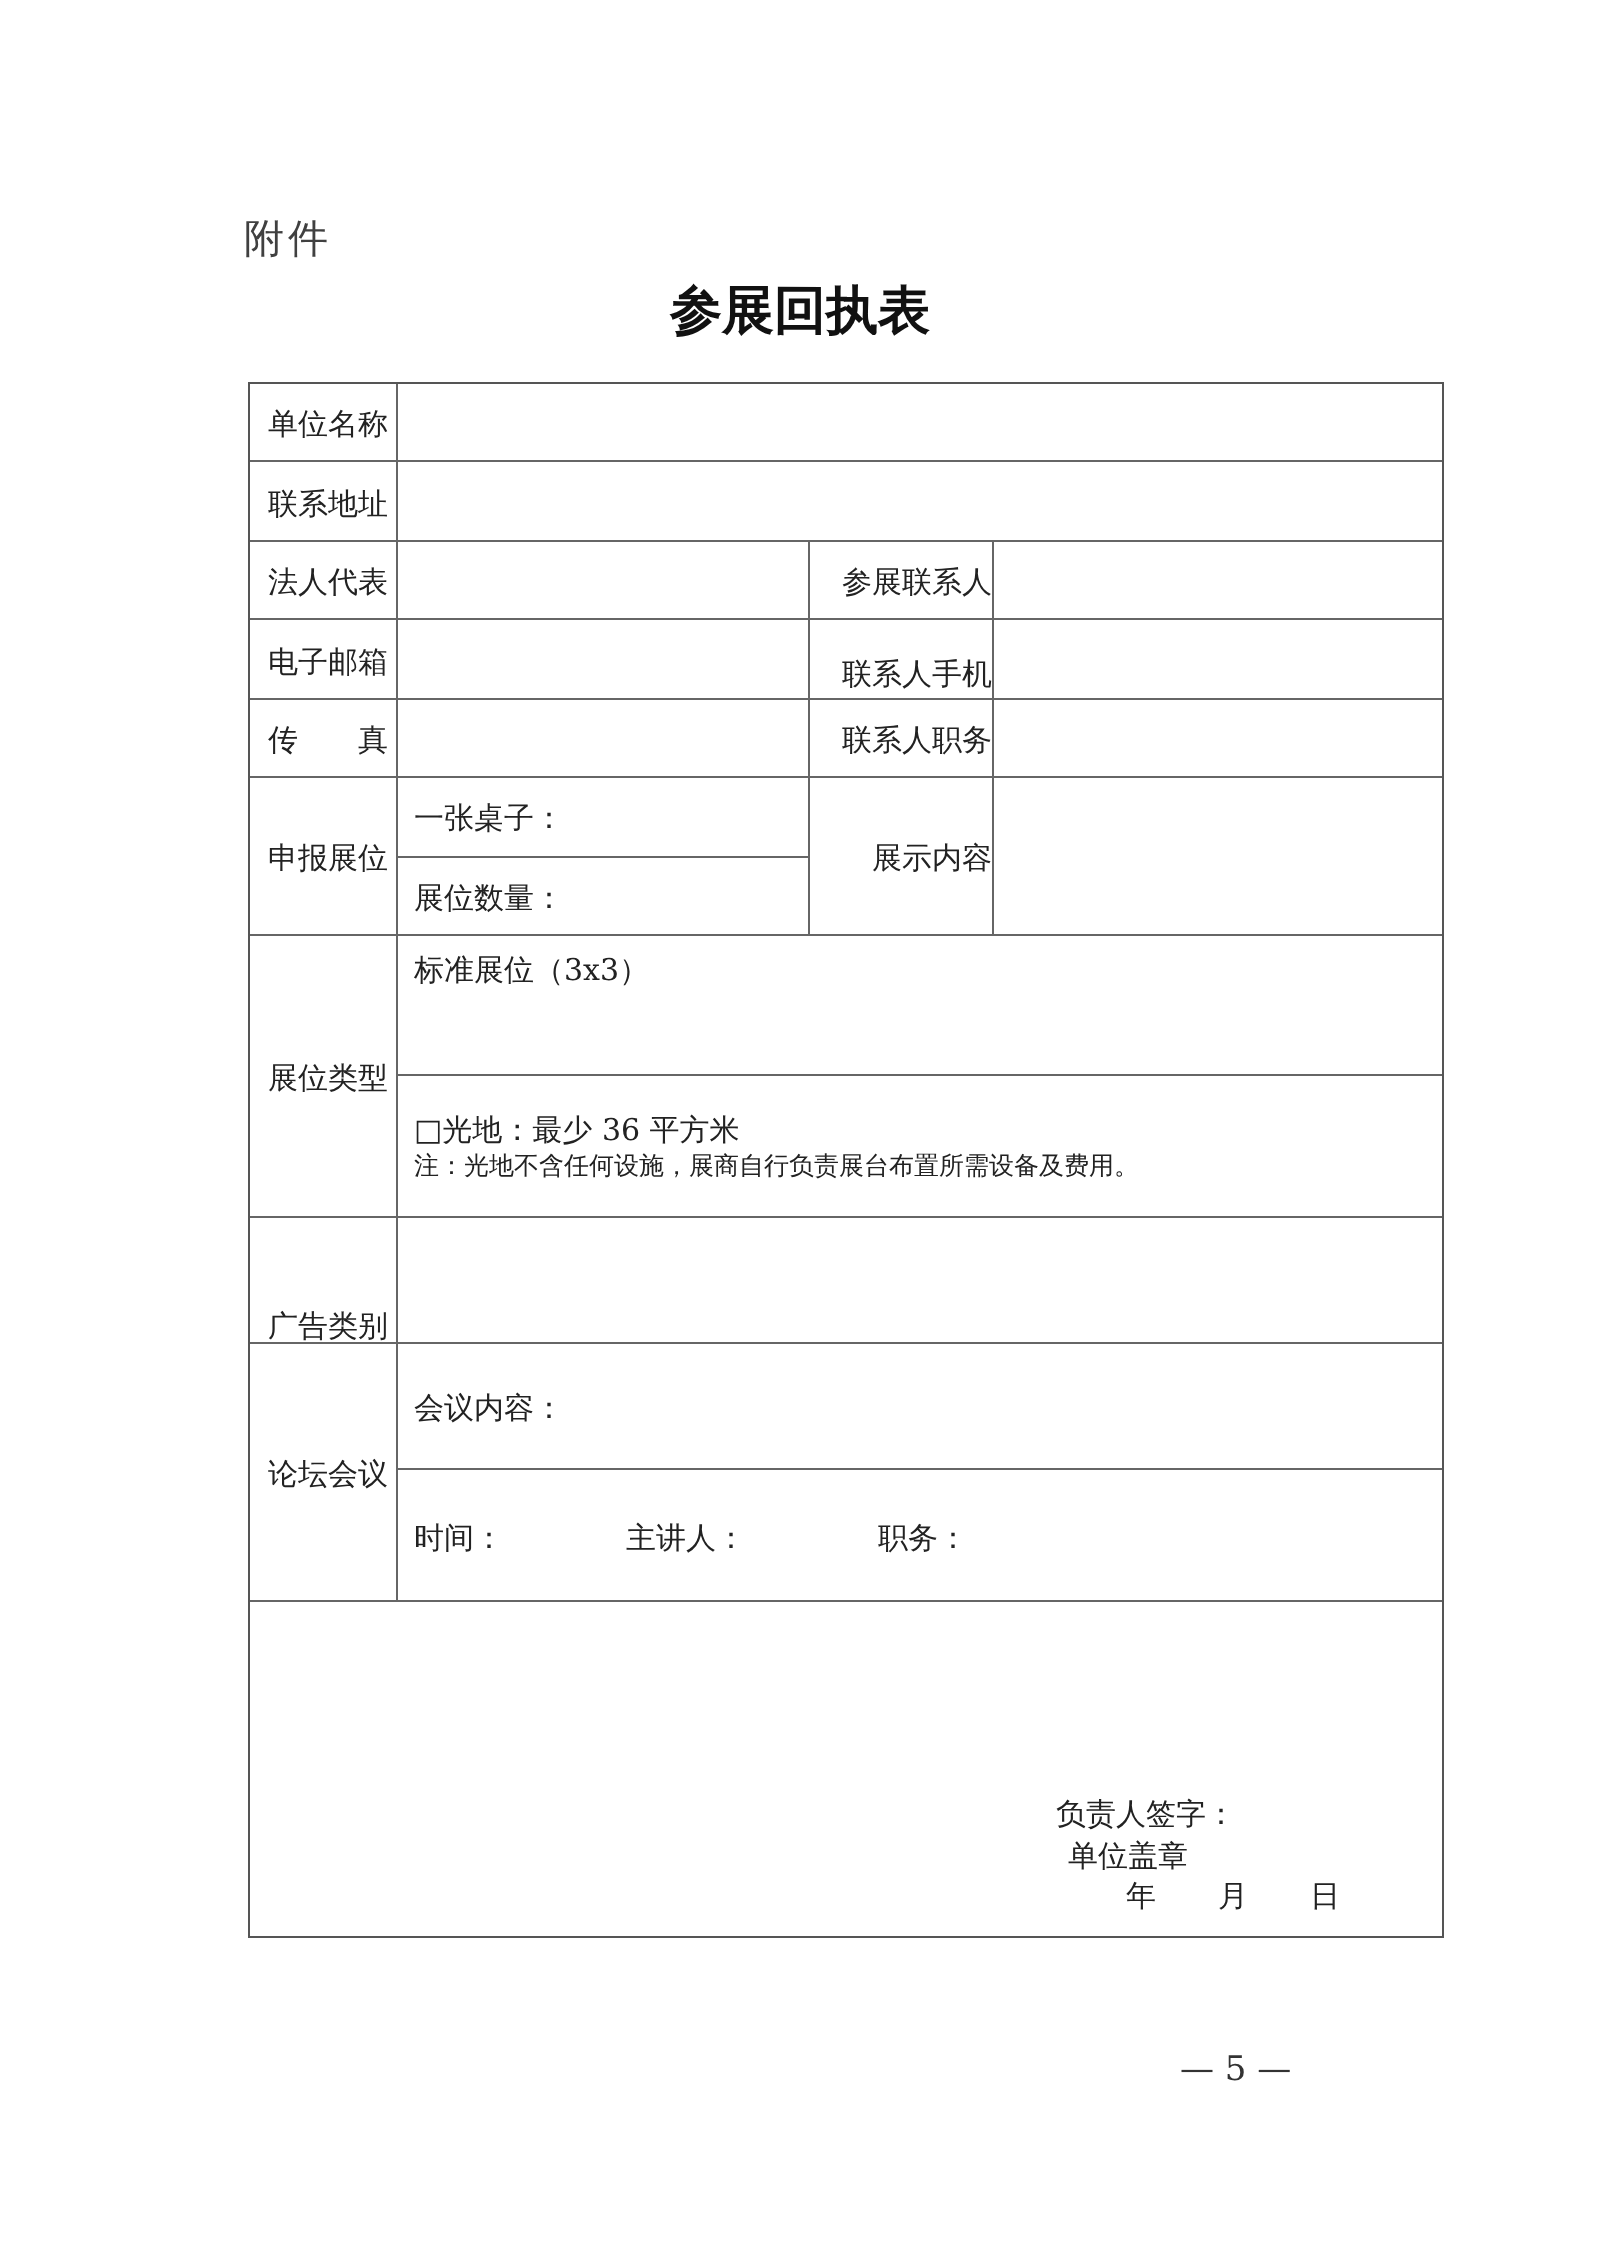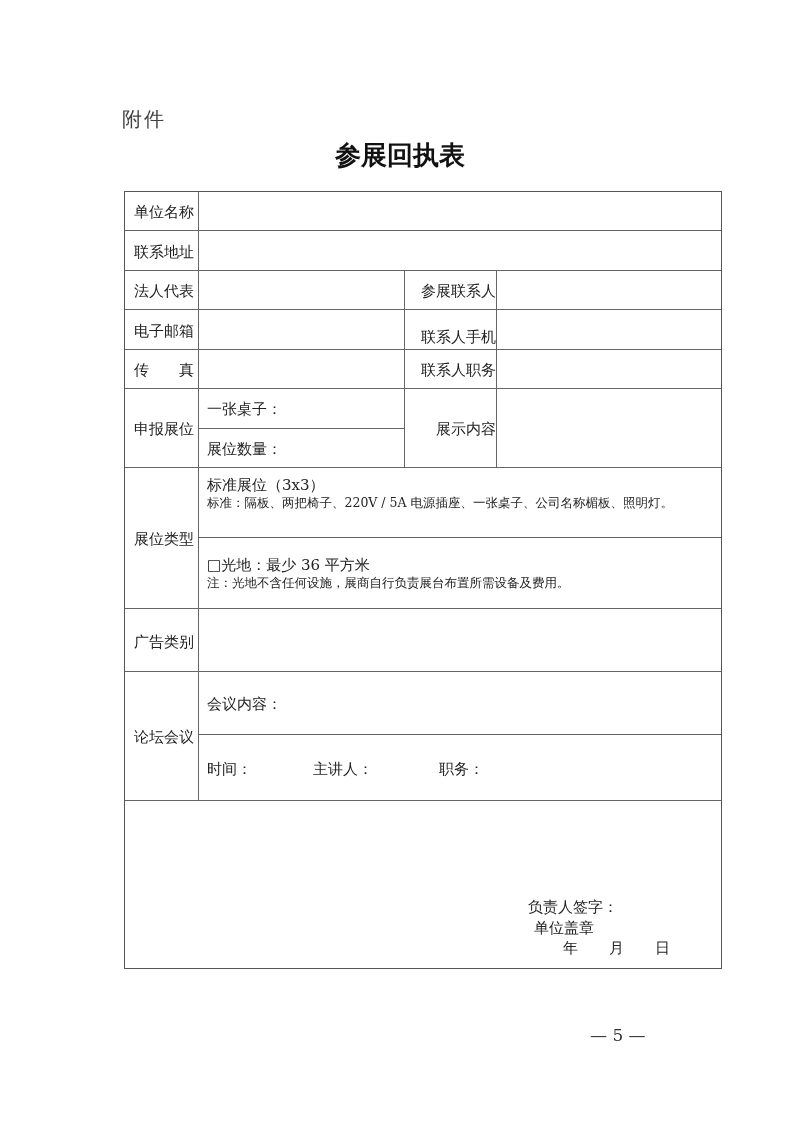--- a/index.html
+++ b/index.html
@@ -65,25 +65,24 @@
   <div class="cell-text" style="left:374px;top:159px;width:220px;height:35px;"></div>
 
   <div class="cell-text" style="left:9px;top:228px;">申报展位</div>
   <div class="cell-text" style="left:82px;top:208px;">一张桌子：</div>
   <div class="cell-text" style="left:82px;top:248px;">展位数量：</div>
   <div class="cell-text center" style="left:280px;width:91px;top:228px;">展示内容</div>
   <div class="cell-text" style="left:374px;top:198px;width:220px;height:76px;"></div>
 
   <div class="cell-text" style="left:9px;top:338px;">展位类型</div>
   <div class="cell-text" style="left:82px;top:284px;">标准展位（3x3）</div>
-  <div class="cell-text" style="left:82px;top:303px;font-size:12.5px;">标准：隔板、两把椅子、220V / 5A 电源插座、一张桌子、公司名称楣板、照明灯。</div>
   <div class="cell-text" style="left:82px;top:364px;">□光地：最少 36 平方米</div>
   <div class="cell-text" style="left:82px;top:383px;font-size:12.5px;">注：光地不含任何设施，展商自行负责展台布置所需设备及费用。</div>
 
-  <div class="cell-text" style="left:9px;top:441px;">广告类别</div>
+  <div class="cell-text" style="left:9px;top:462px;">广告类别</div>
   <div class="cell-text" style="left:76px;top:418px;width:518px;height:60px;"></div>
 
   <div class="cell-text" style="left:9px;top:536px;">论坛会议</div>
   <div class="cell-text" style="left:82px;top:503px;">会议内容：</div>
   <div class="cell-text" style="left:82px;top:568px;">时间：</div>
   <div class="cell-text" style="left:188px;top:568px;">主讲人：</div>
   <div class="cell-text" style="left:314px;top:568px;text-align:right;">职务：</div>
 
   <div class="cell-text" style="left:403px;top:706px;">负责人签字：</div>
   <div class="cell-text" style="left:409px;top:727px;">单位盖章</div>

